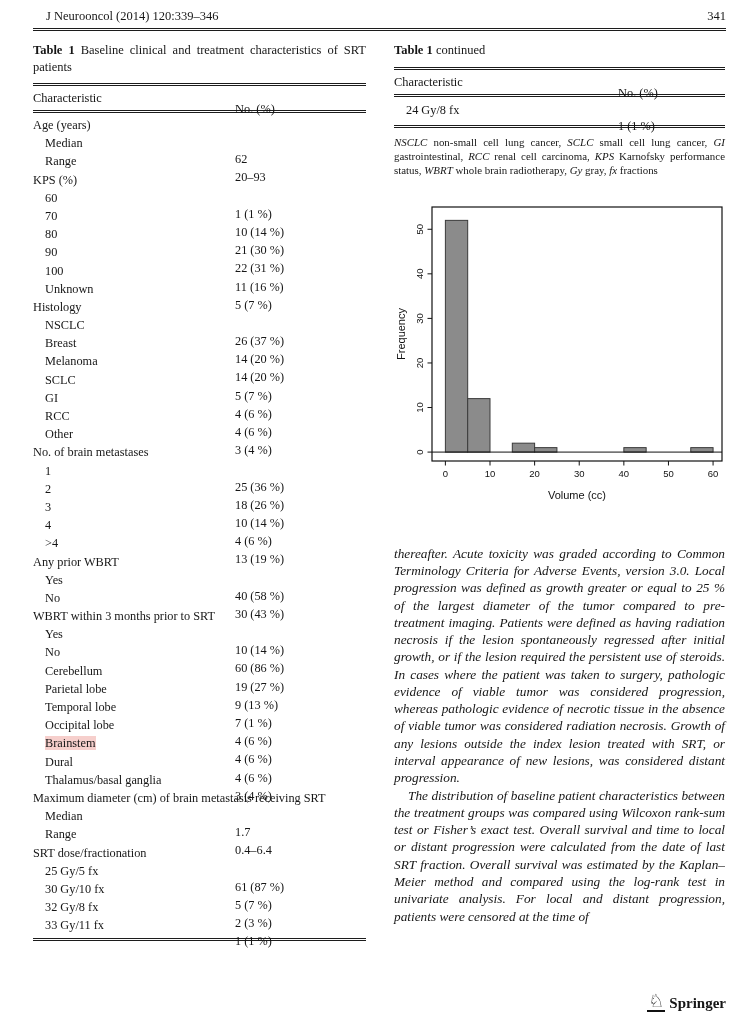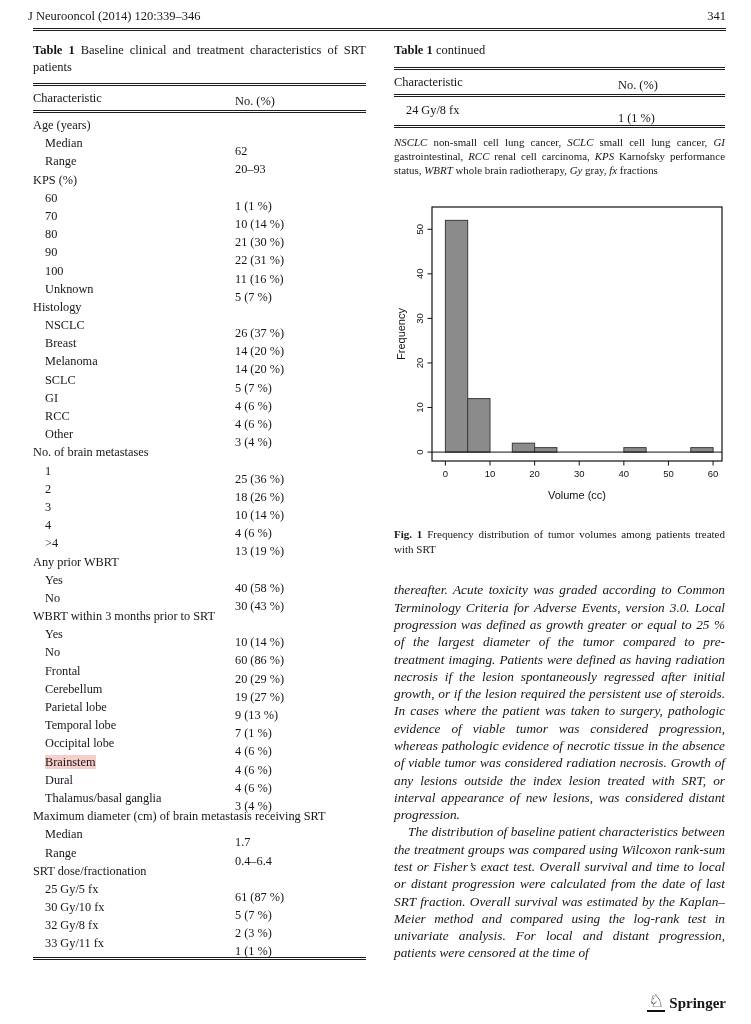--- a/index.html
+++ b/index.html
@@ -1,32 +1,32 @@
 <!DOCTYPE html>
 <html><head>
 <meta charset="utf-8">
 <style>
   html,body{margin:0;padding:0;background:#e8e8e8;}
   .page{position:relative;width:751px;height:1024px;background:#ffffff;
         font-family:"Liberation Serif",serif;color:#161616;overflow:hidden;}
-  .header{position:absolute;left:28px;right:25px;top:9px;display:flex;
+  .header{position:absolute;left:46px;right:25px;top:9px;display:flex;
           justify-content:space-between;font-size:12.5px;}
   .header-rule{position:absolute;left:33px;right:25px;top:28px;border-top:3px double #1c1c1c;}
   .col{position:absolute;top:40px;}
   .col-left{left:33px;width:333px;}
   .col-right{left:394px;width:331px;}
 
   .tcaption{font-size:12.5px;line-height:1.32;text-align:justify;margin:2px 0 8px;}
   .tcaption .cap-label{font-weight:bold;margin-top:20px;}
   .rule{border-top:3px double #1c1c1c;height:0;}
   .thead-row{position:relative;font-size:12.4px;padding:5px 0 4px;}
   .trow{position:relative;font-size:12.3px;line-height:18.2px;height:18.2px;white-space:nowrap;}
   .tbody-wrap{padding:3px 0 4px;}
   .tlabel.ind{padding-left:12px;}
-  .tvalue{position:absolute;left:202px;top:8px;}
+  .tvalue{position:absolute;left:202px;top:16px;}
   .table1c .tvalue{left:224px;}
   .table1c .trow{line-height:21px;height:21px;}
   .hl{background:#f6cfcc;}
 
   .footnote{font-size:10.9px;line-height:1.32;text-align:justify;margin-top:7px;}
   .footnote i{font-style:italic;}
 
   .figure{margin-top:15px;}
   .figcaption{font-size:11px;line-height:1.4;text-align:justify;margin-top:6px;}
   .figcaption .cap-label{font-weight:bold;}
@@ -87,21 +87,20 @@
         <div class="trow"><span class="tlabel ind">2</span><span class="tvalue">18 (26 %)</span></div>
         <div class="trow"><span class="tlabel ind">3</span><span class="tvalue">10 (14 %)</span></div>
         <div class="trow"><span class="tlabel ind">4</span><span class="tvalue">4 (6 %)</span></div>
         <div class="trow"><span class="tlabel ind">&gt;4</span><span class="tvalue">13 (19 %)</span></div>
         <div class="trow"><span class="tlabel">Any prior WBRT</span></div>
         <div class="trow"><span class="tlabel ind">Yes</span><span class="tvalue">40 (58 %)</span></div>
         <div class="trow"><span class="tlabel ind">No</span><span class="tvalue">30 (43 %)</span></div>
         <div class="trow"><span class="tlabel">WBRT within 3 months prior to SRT</span></div>
         <div class="trow"><span class="tlabel ind">Yes</span><span class="tvalue">10 (14 %)</span></div>
         <div class="trow"><span class="tlabel ind">No</span><span class="tvalue">60 (86 %)</span></div>
-        <div class="trow"><span class="tlabel ind">Frontal</span><span class="tvalue">20 (29 %)</span></div>
         <div class="trow"><span class="tlabel ind">Cerebellum</span><span class="tvalue">19 (27 %)</span></div>
         <div class="trow"><span class="tlabel ind">Parietal lobe</span><span class="tvalue">9 (13 %)</span></div>
         <div class="trow"><span class="tlabel ind">Temporal lobe</span><span class="tvalue">7 (1 %)</span></div>
         <div class="trow"><span class="tlabel ind">Occipital lobe</span><span class="tvalue">4 (6 %)</span></div>
         <div class="trow"><span class="tlabel ind"><span class="hl">Brainstem</span></span><span class="tvalue">4 (6 %)</span></div>
         <div class="trow"><span class="tlabel ind">Dural</span><span class="tvalue">4 (6 %)</span></div>
         <div class="trow"><span class="tlabel ind">Thalamus/basal ganglia</span><span class="tvalue">3 (4 %)</span></div>
         <div class="trow"><span class="tlabel">Maximum diameter (cm) of brain metastasis receiving SRT</span></div>
         <div class="trow"><span class="tlabel ind">Median</span><span class="tvalue">1.7</span></div>
         <div class="trow"><span class="tlabel ind">Range</span><span class="tvalue">0.4–6.4</span></div>
@@ -166,24 +165,20 @@
           <text text-anchor="middle" class="tick" transform="translate(29,169.96491228070175) rotate(-90)">20</text>
           <line x1="38" y1="125.40350877192984" x2="33.5" y2="125.40350877192984" stroke="#111"></line>
           <text text-anchor="middle" class="tick" transform="translate(29,125.40350877192984) rotate(-90)">30</text>
           <line x1="38" y1="80.84210526315792" x2="33.5" y2="80.84210526315792" stroke="#111"></line>
           <text text-anchor="middle" class="tick" transform="translate(29,80.84210526315792) rotate(-90)">40</text>
           <line x1="38" y1="36.28070175438597" x2="33.5" y2="36.28070175438597" stroke="#111"></line>
           <text text-anchor="middle" class="tick" transform="translate(29,36.28070175438597) rotate(-90)">50</text>
           <text x="183" y="306" text-anchor="middle" class="axlabel">Volume (cc)</text>
           <text text-anchor="middle" class="axlabel" transform="translate(11,141) rotate(-90)">Frequency</text>
         </svg>
-      <div class="figcaption">
-        <span class="cap-label">Fig. 1</span>
-        <span>Frequency distribution of tumor volumes among patients treated with SRT</span>
-      </div>
     </div>
 
     <div class="bodytext">
       <p>thereafter. Acute toxicity was graded according to Common Terminology Criteria for Adverse Events, version 3.0. Local progression was defined as growth greater or equal to 25 % of the largest diameter of the tumor compared to pre-treatment imaging. Patients were defined as having radiation necrosis if the lesion spontaneously regressed after initial growth, or if the lesion required the persistent use of steroids. In cases where the patient was taken to surgery, pathologic evidence of viable tumor was considered progression, whereas pathologic evidence of necrotic tissue in the absence of viable tumor was considered radiation necrosis. Growth of any lesions outside the index lesion treated with SRT, or interval appearance of new lesions, was considered distant progression.</p>
       <p>The distribution of baseline patient characteristics between the treatment groups was compared using Wilcoxon rank-sum test or Fisher’s exact test. Overall survival and time to local or distant progression were calculated from the date of last SRT fraction. Overall survival was estimated by the Kaplan–Meier method and compared using the log-rank test in univariate analysis. For local and distant progression, patients were censored at the time of</p>
     </div>
   </div>
 
   <div class="footer">
     <span class="logo-mark">♘</span>

